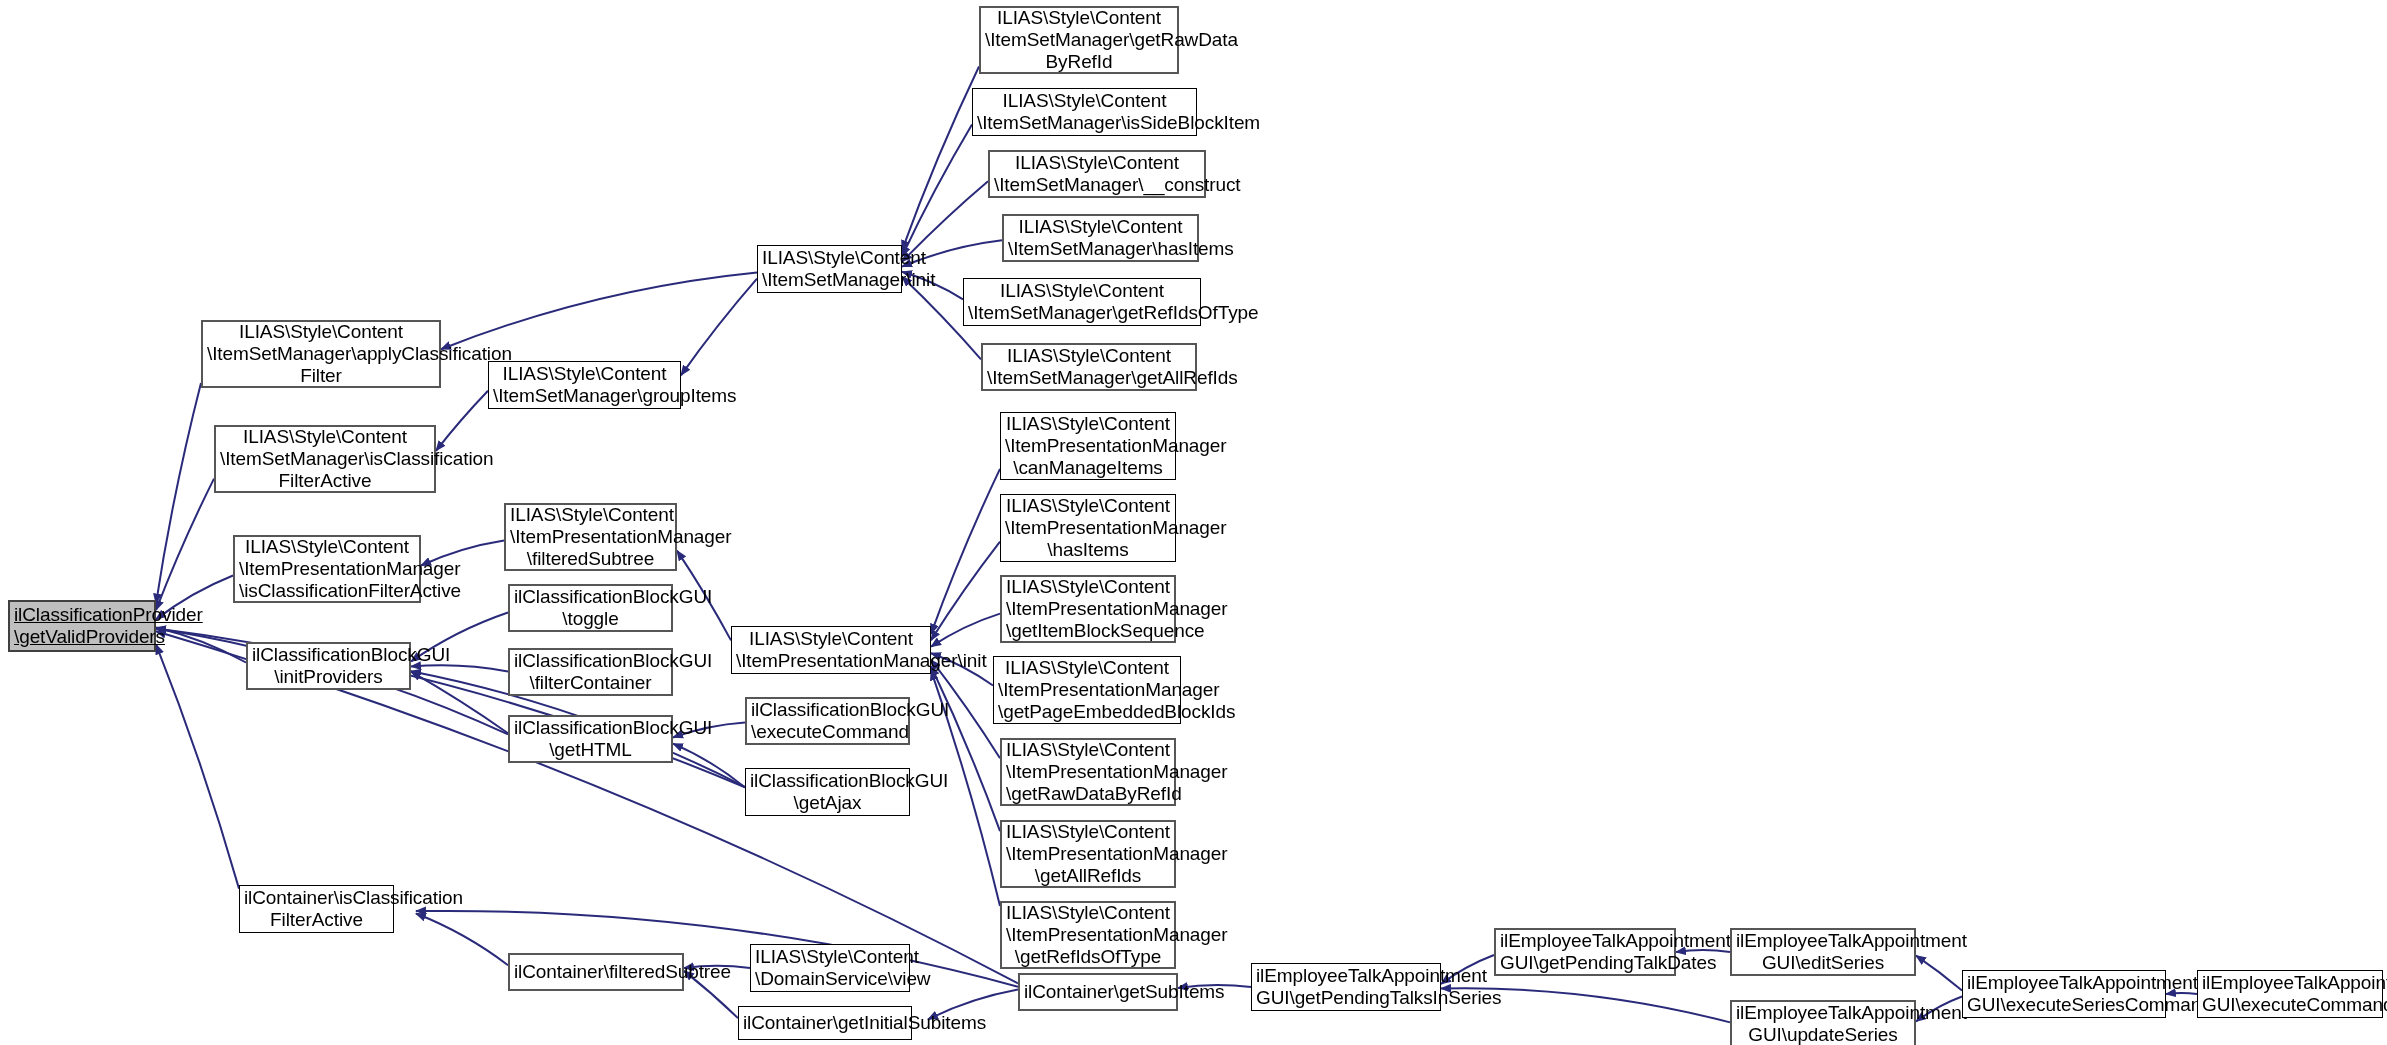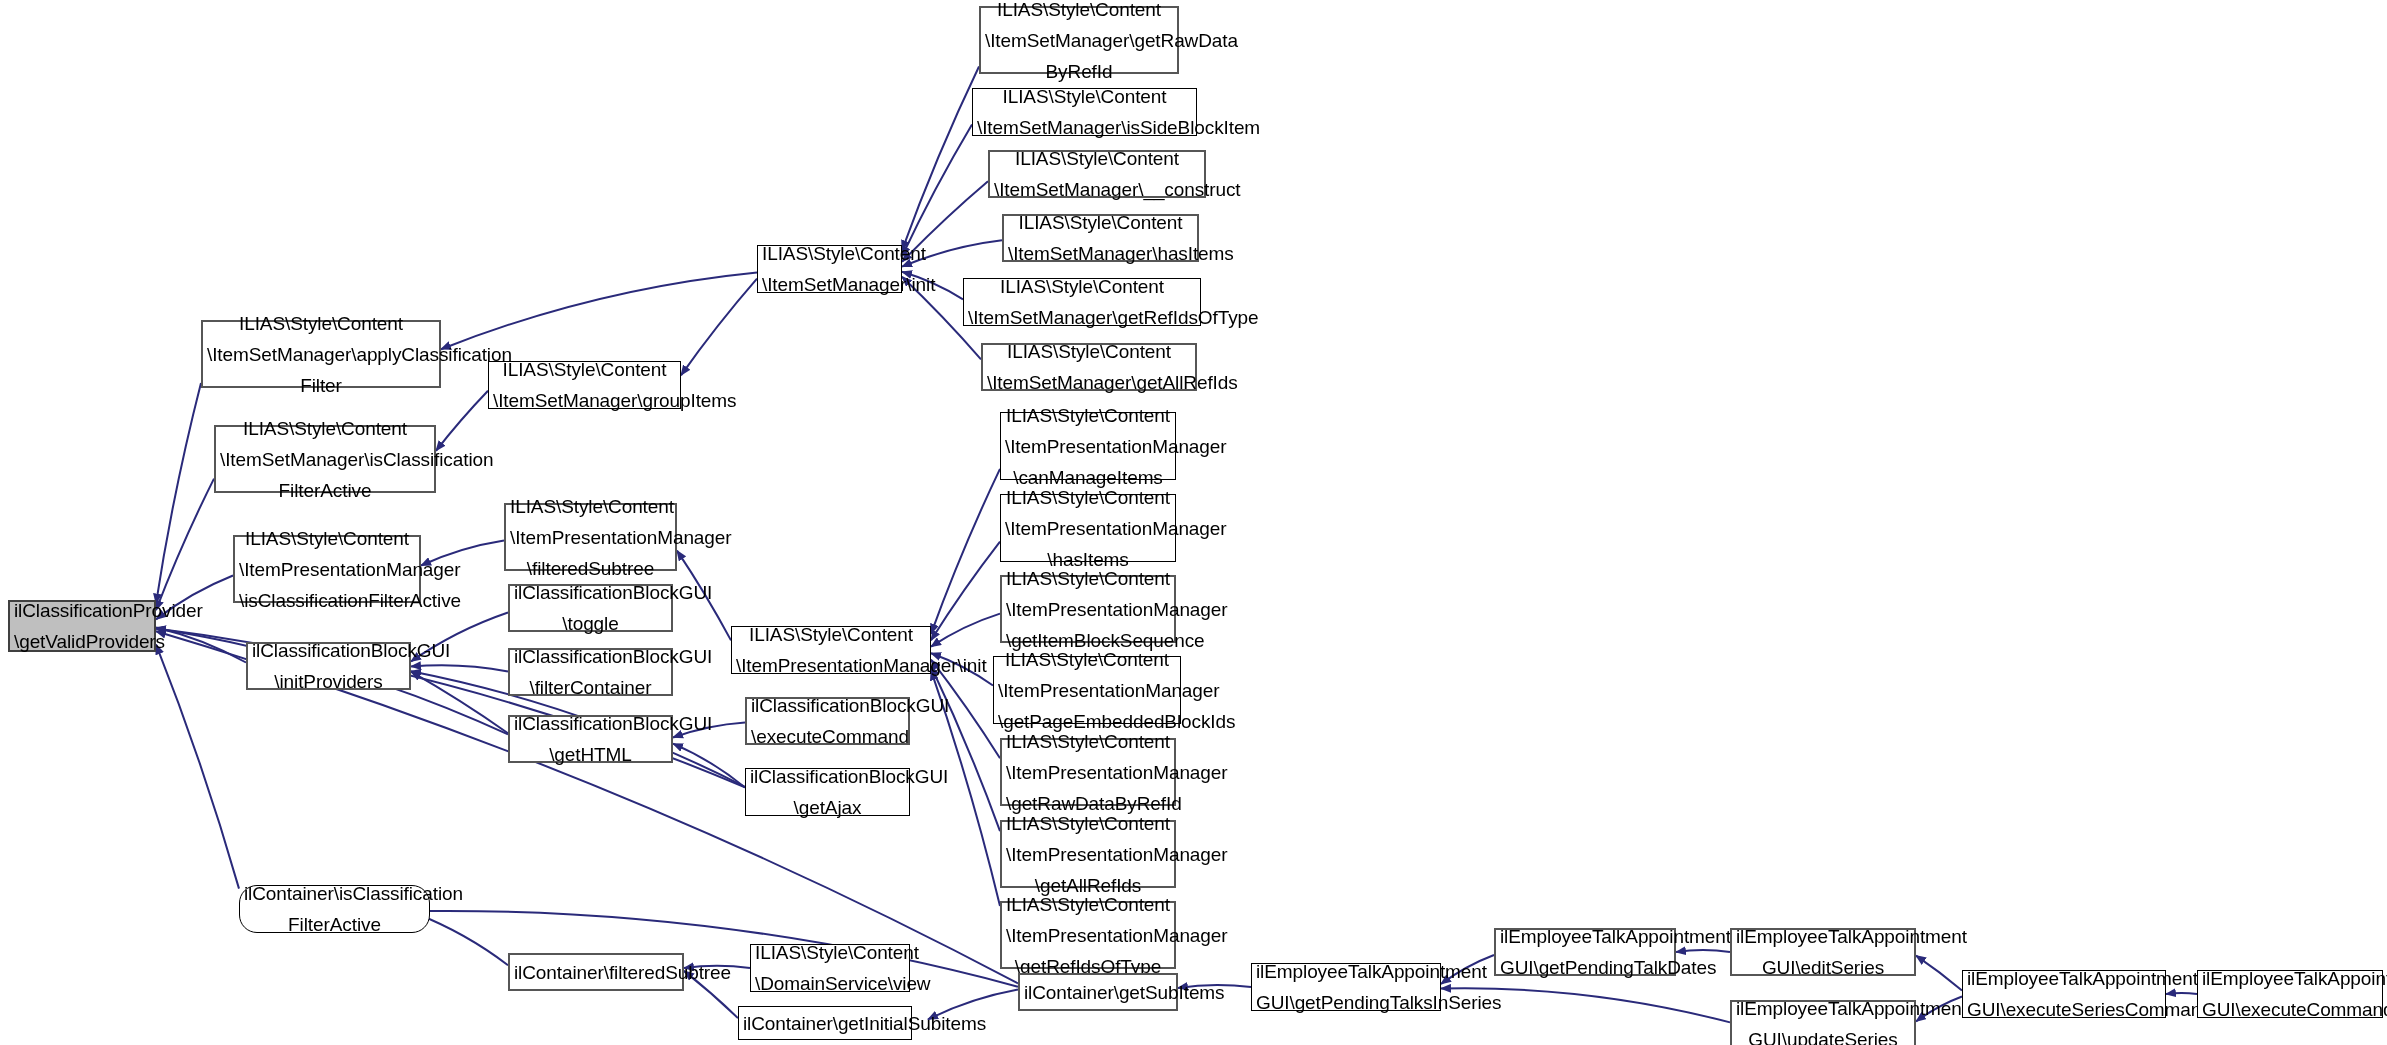--- a/index.html
+++ b/index.html
@@ -11,21 +11,21 @@
     position:absolute;
     box-sizing:border-box;
     background:#ffffff;
     border:1px solid #000000;
     display:flex;
     align-items:center;
     justify-content:center;
     text-align:center;
     color:#000000;
     font-size:19px;
-    line-height:31px;
+    line-height:22px;
     letter-spacing:-0.1px;
     white-space:pre-line;
     padding:16px 4px;
     cursor:default;
   }
   .node.heavy{border:2px solid #565656;}
   .node.current{background:#bfbfbf;border:2px solid #404040;}
   .node span{display:block;width:100%;}
 </style>
 </head>
@@ -79,21 +79,21 @@
         <path d="M1251.0,987.1 Q1214.4,982.4 1178.0,987.9" fill="none" stroke="#2a2a7a" stroke-width="2" marker-end="url(#ah)"></path>
         <path d="M1494.0,955.0 Q1465.5,965.8 1441.0,984.0" fill="none" stroke="#2a2a7a" stroke-width="2" marker-end="url(#ah)"></path>
         <path d="M1730.0,952.0 Q1703.0,948.2 1676.0,952.0" fill="none" stroke="#2a2a7a" stroke-width="2" marker-end="url(#ah)"></path>
         <path d="M1730.0,1022.4 Q1587.9,985.3 1441.0,988.6" fill="none" stroke="#2a2a7a" stroke-width="2" marker-end="url(#ah)"></path>
         <path d="M1962.0,990.4 Q1939.9,971.9 1916.0,955.6" fill="none" stroke="#2a2a7a" stroke-width="2" marker-end="url(#ah)"></path>
         <path d="M1962.0,996.5 Q1937.3,1005.8 1916.0,1021.5" fill="none" stroke="#2a2a7a" stroke-width="2" marker-end="url(#ah)"></path>
         <path d="M2197.0,994.0 Q2181.5,991.8 2166.0,994.0" fill="none" stroke="#2a2a7a" stroke-width="2" marker-end="url(#ah)"></path>
       </g>
   </svg>
   <div id="nodes">
-      <div class="node current" style="left: 8px; top: 600px; width: 148px; height: 52px;"><span>ilClassificationProvider
+      <div class="node current" style="left: 8px; top: 600px; width: 148px; height: 52px; text-decoration: underline;"><span>ilClassificationProvider
 \getValidProviders</span></div>
       <div class="node heavy" style="left: 201px; top: 320px; width: 240px; height: 68px;"><span>ILIAS\Style\Content
 \ItemSetManager\applyClassification
 Filter</span></div>
       <div class="node heavy" style="left: 214px; top: 425px; width: 222px; height: 68px;"><span>ILIAS\Style\Content
 \ItemSetManager\isClassification
 FilterActive</span></div>
       <div class="node " style="left: 757px; top: 245px; width: 145px; height: 48px;"><span>ILIAS\Style\Content
 \ItemSetManager\init</span></div>
       <div class="node " style="left: 488px; top: 361px; width: 193px; height: 48px;"><span>ILIAS\Style\Content
@@ -145,21 +145,21 @@
 \getPageEmbeddedBlockIds</span></div>
       <div class="node heavy" style="left: 1000px; top: 738px; width: 176px; height: 68px;"><span>ILIAS\Style\Content
 \ItemPresentationManager
 \getRawDataByRefId</span></div>
       <div class="node heavy" style="left: 1000px; top: 820px; width: 176px; height: 68px;"><span>ILIAS\Style\Content
 \ItemPresentationManager
 \getAllRefIds</span></div>
       <div class="node heavy" style="left: 1000px; top: 901px; width: 176px; height: 68px;"><span>ILIAS\Style\Content
 \ItemPresentationManager
 \getRefIdsOfType</span></div>
-      <div class="node " style="left: 239px; top: 885px; width: 191px; height: 48px; border-radius: 18px;"><span>ilContainer\isClassification
+      <div class="node " style="left: 239px; top: 885px; width: 155px; height: 48px;"><span>ilContainer\isClassification
 FilterActive</span></div>
       <div class="node heavy" style="left: 508px; top: 953px; width: 176px; height: 38px;"><span>ilContainer\filteredSubtree</span></div>
       <div class="node " style="left: 750px; top: 944px; width: 160px; height: 48px;"><span>ILIAS\Style\Content
 \DomainService\view</span></div>
       <div class="node " style="left: 738px; top: 1006px; width: 174px; height: 30px;"><span>ilContainer\getInitialSubitems</span></div>
       <div class="node heavy" style="left: 1018px; top: 973px; width: 160px; height: 38px;"><span>ilContainer\getSubItems</span></div>
       <div class="node " style="left: 1251px; top: 963px; width: 190px; height: 48px;"><span>ilEmployeeTalkAppointment
 GUI\getPendingTalksInSeries</span></div>
       <div class="node heavy" style="left: 1494px; top: 928px; width: 182px; height: 48px;"><span>ilEmployeeTalkAppointment
 GUI\getPendingTalkDates</span></div>

